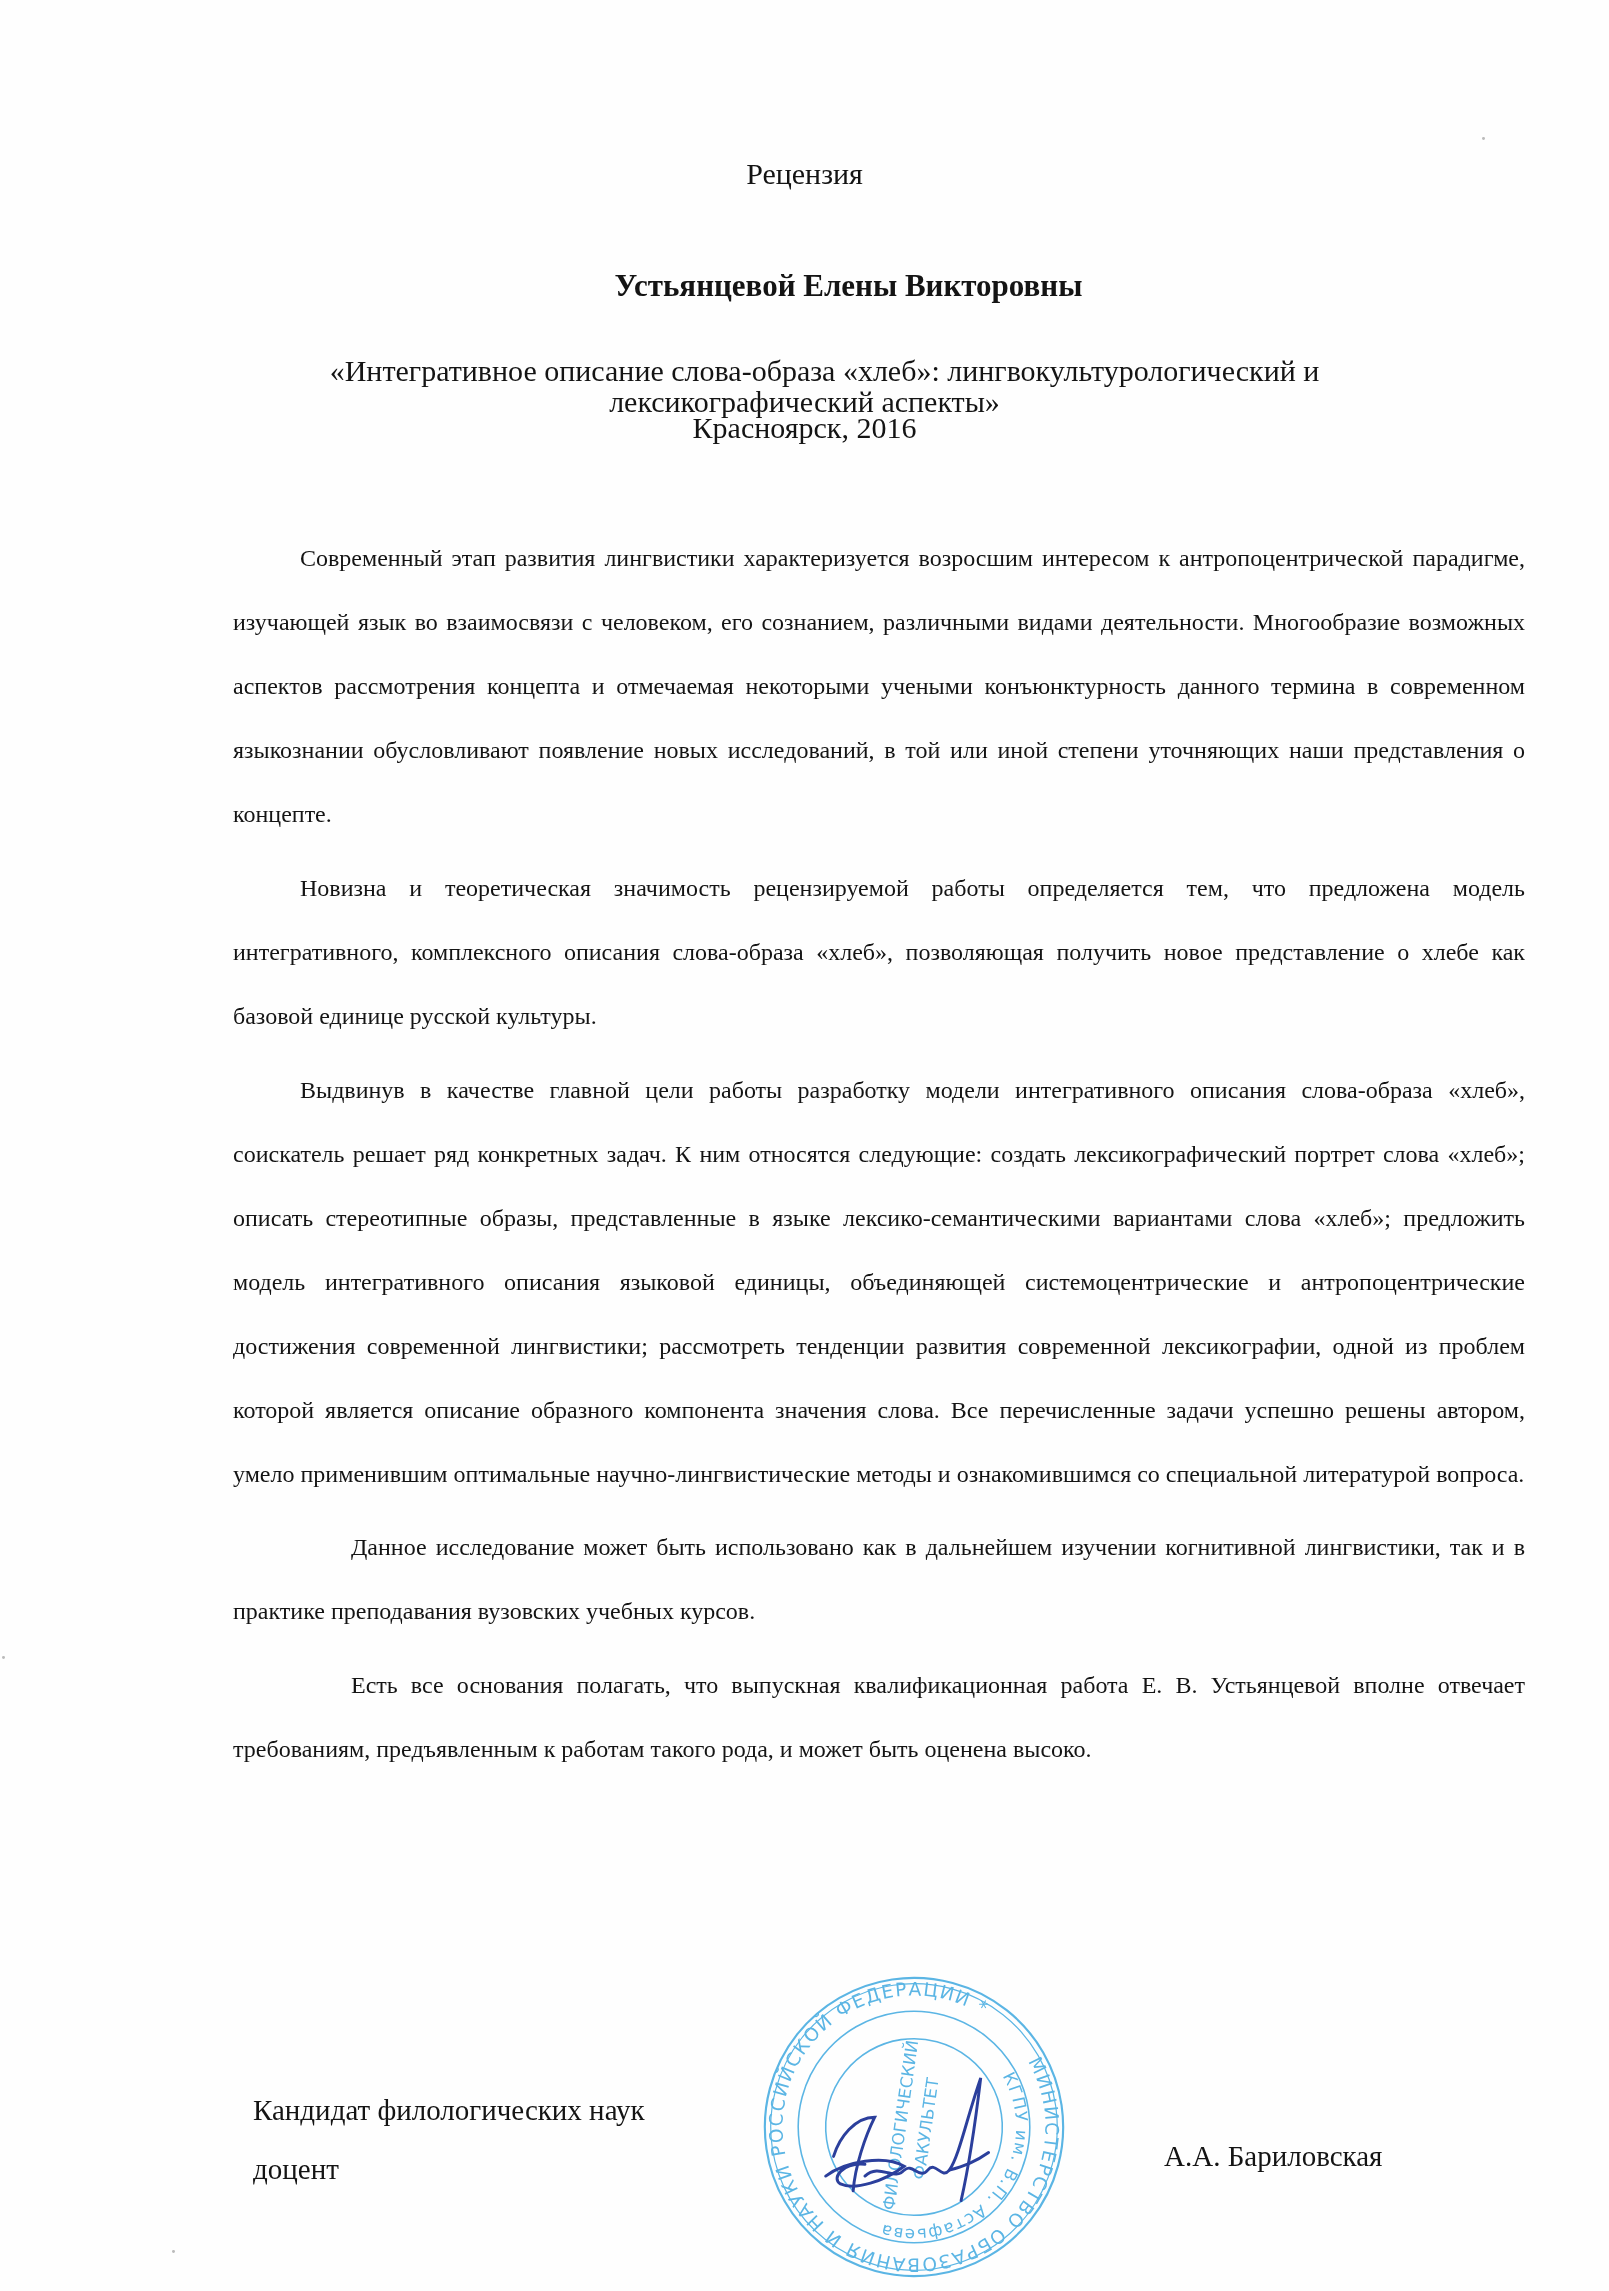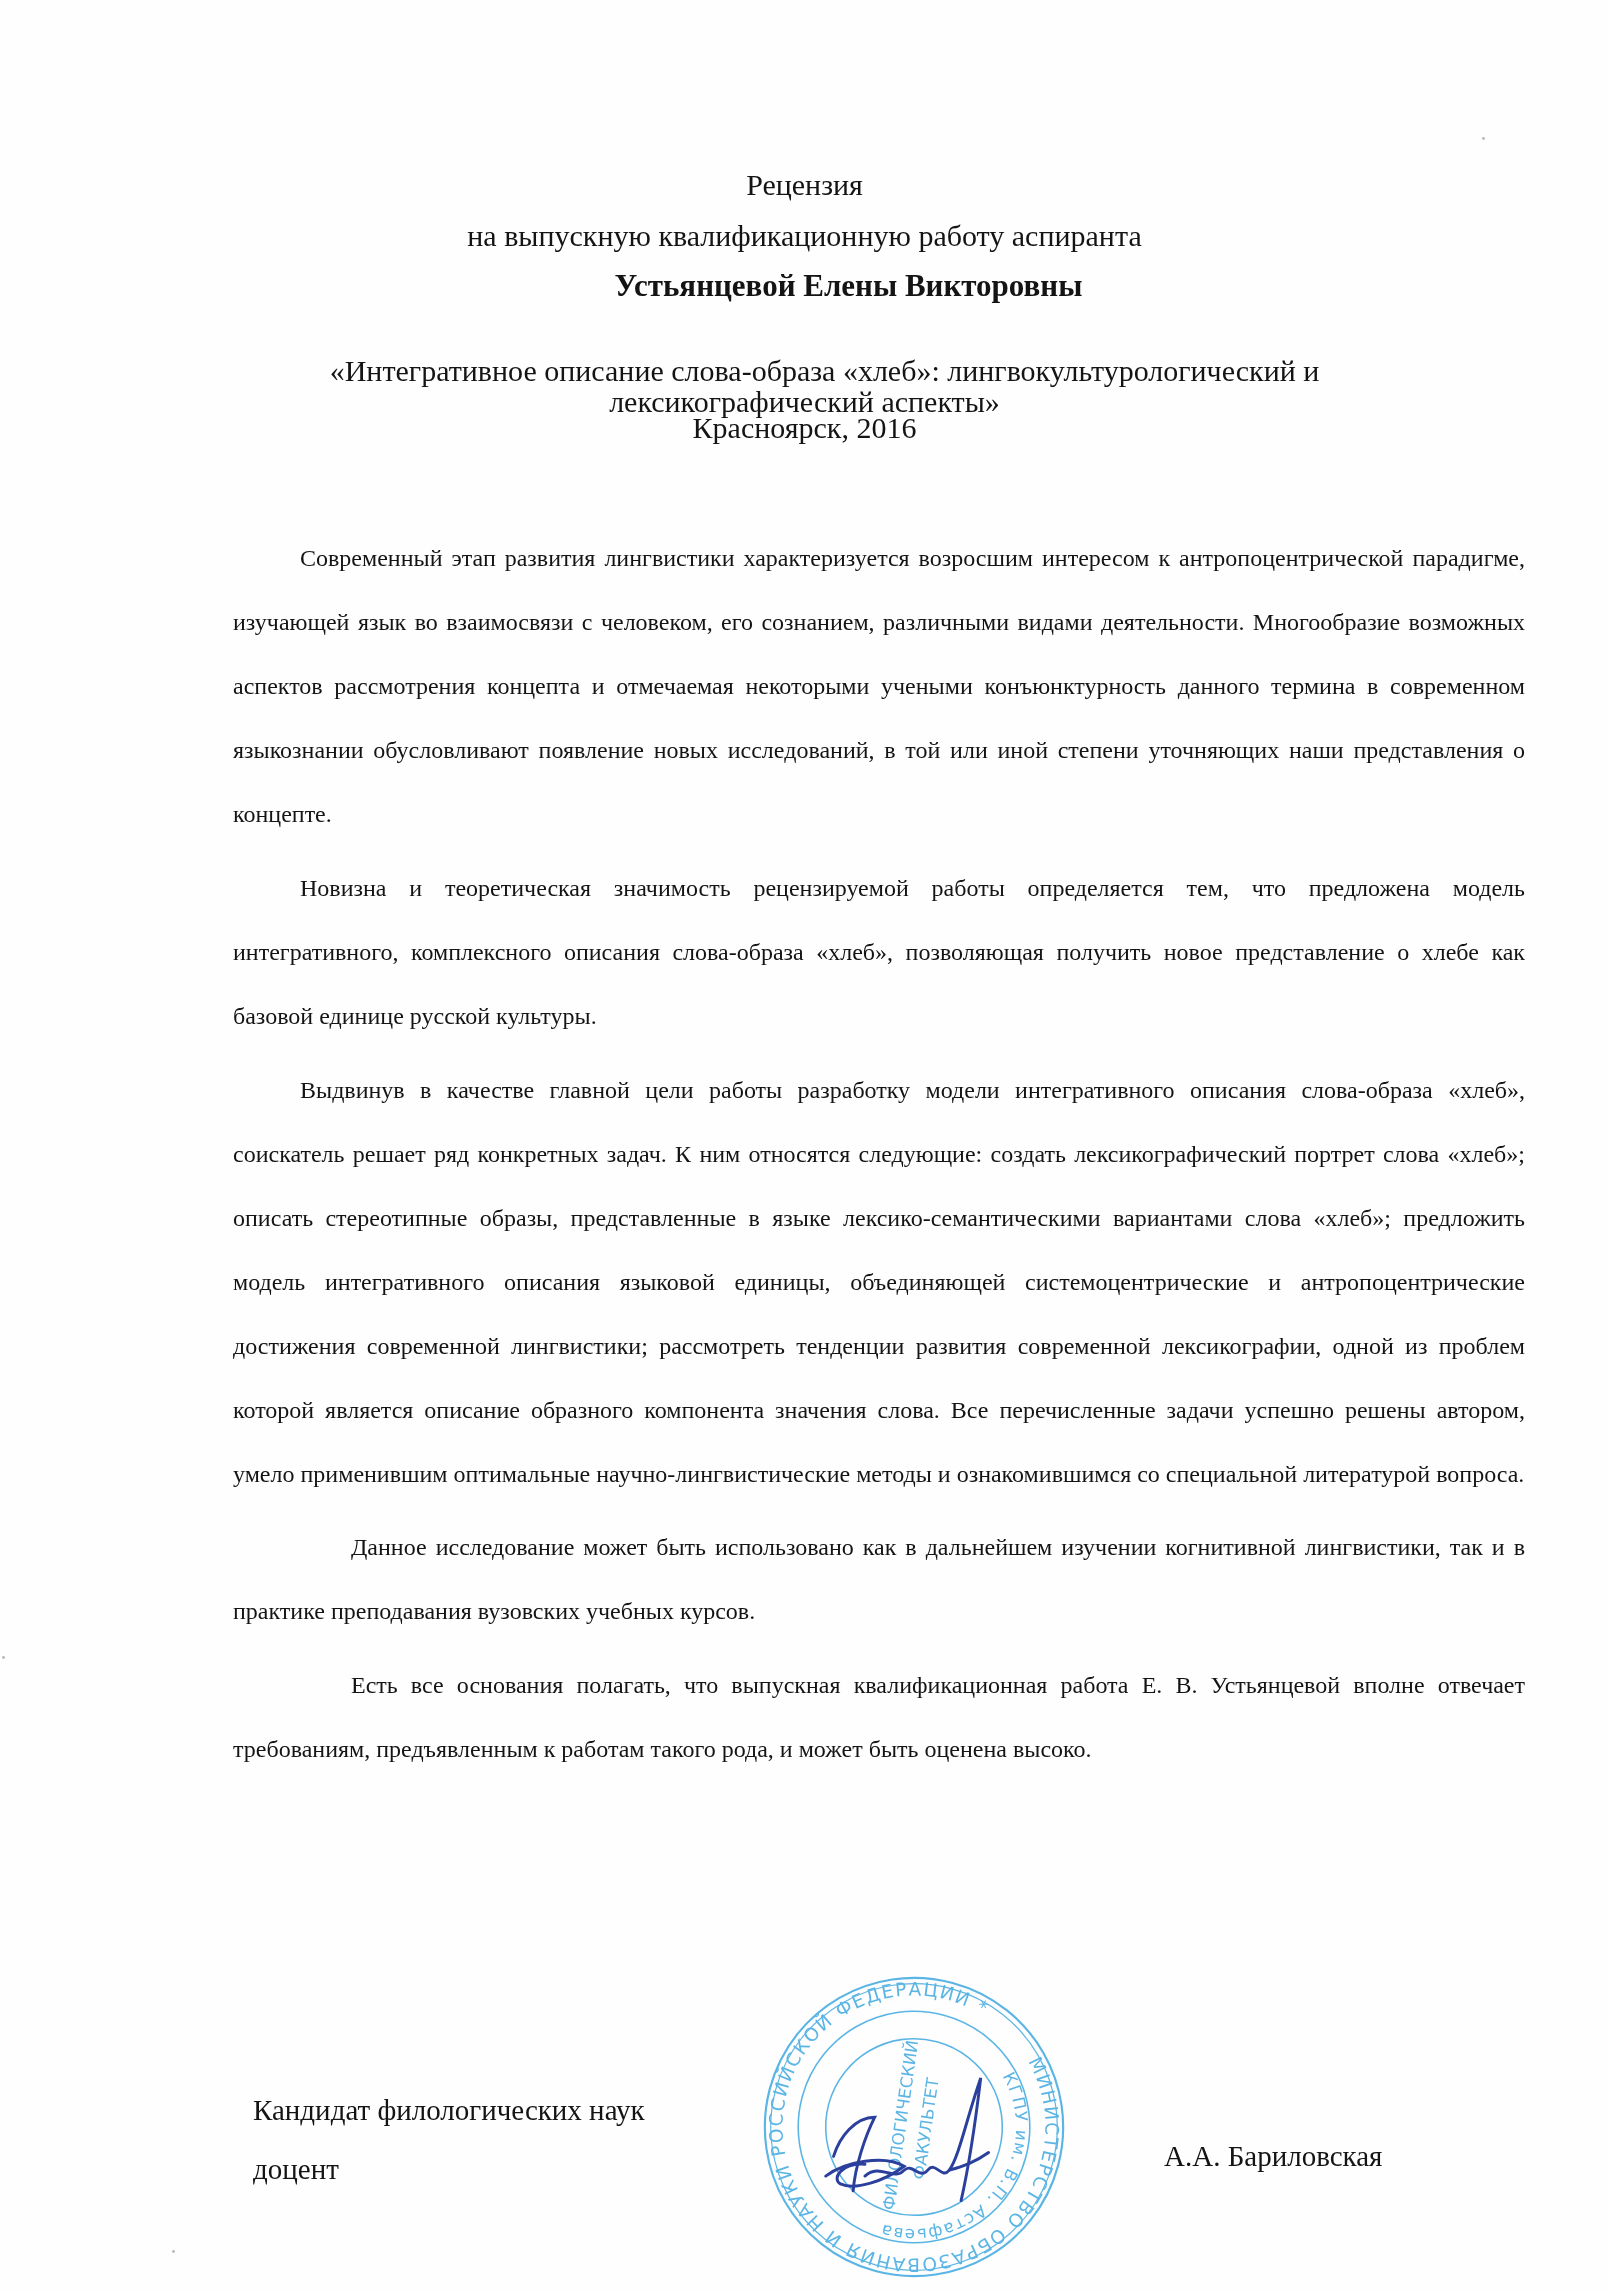--- a/index.html
+++ b/index.html
@@ -14,22 +14,21 @@
   .para + .para { margin-top:9.8px; }
   .sig { position:absolute; font-size:29px; line-height:39px; }
   .stamp { position:absolute; left:757px; top:1970px; width:314px; height:314px; }
   .mark { position:absolute; width:2.9px; height:2.9px; background:#bbb; border-radius:50%; }
 </style>
 </head>
 <body>
 
 <div class="page">
 
-  <div class="center-line" style="top:165px;">Рецензия</div>
-  <div class="center-line" style="top:216px;">на выпускную квалификационную работу аспиранта</div>
+  <div class="center-line" style="top:154px;">Рецензия</div>
   <div class="center-line bold" style="top:266px;">Устьянцевой Елены Викторовны</div>
   <div class="center-line" style="top:351px;margin-left:20px;">«Интегративное описание слова-образа «хлеб»:  лингвокультурологический и</div>
   <div class="center-line" style="top:382px;text-align:center;">лексикографический аспекты»</div>
   <div class="center-line" style="top:408px;">Красноярск, 2016</div>
 
   <div class="body-text" style="top:526px;">
     <p class="para">Современный этап развития лингвистики характеризуется возросшим интересом к антропоцентрической парадигме, изучающей язык во взаимосвязи с человеком, его сознанием, различными видами деятельности. Многообразие возможных аспектов рассмотрения концепта и отмечаемая некоторыми учеными конъюнктурность данного термина в современном языкознании обусловливают появление новых исследований, в той или иной степени уточняющих наши представления о концепте.</p>
     <p class="para">Новизна и теоретическая значимость рецензируемой работы определяется тем, что предложена модель интегративного, комплексного описания слова-образа «хлеб», позволяющая получить новое представление о хлебе как базовой единице русской культуры.</p>
     <p class="para">Выдвинув в качестве главной цели работы разработку модели интегративного описания слова-образа «хлеб», соискатель решает ряд конкретных задач. К ним относятся следующие: создать лексикографический портрет слова «хлеб»; описать стереотипные образы, представленные в языке лексико-семантическими вариантами слова «хлеб»; предложить модель интегративного описания языковой единицы, объединяющей системоцентрические и антропоцентрические достижения современной лингвистики; рассмотреть тенденции развития современной лексикографии, одной из проблем которой является описание образного компонента значения слова. Все перечисленные задачи успешно решены автором, умело применившим оптимальные научно-лингвистические методы и ознакомившимся со специальной литературой вопроса.</p>
     <p class="para wide">Данное исследование может быть использовано как в дальнейшем изучении когнитивной лингвистики, так и в практике преподавания вузовских учебных курсов.</p>

